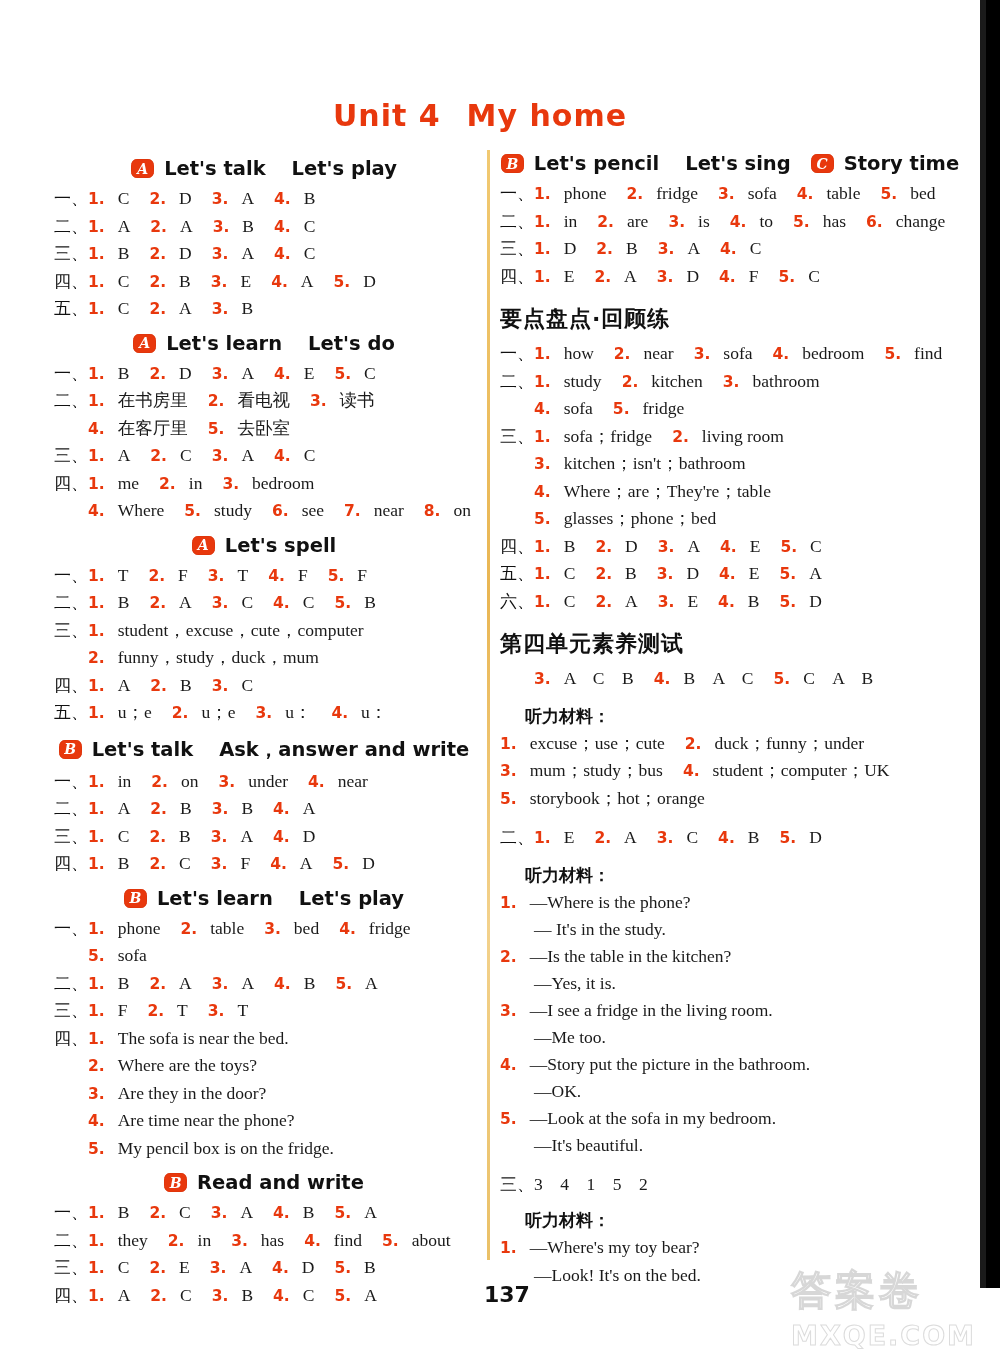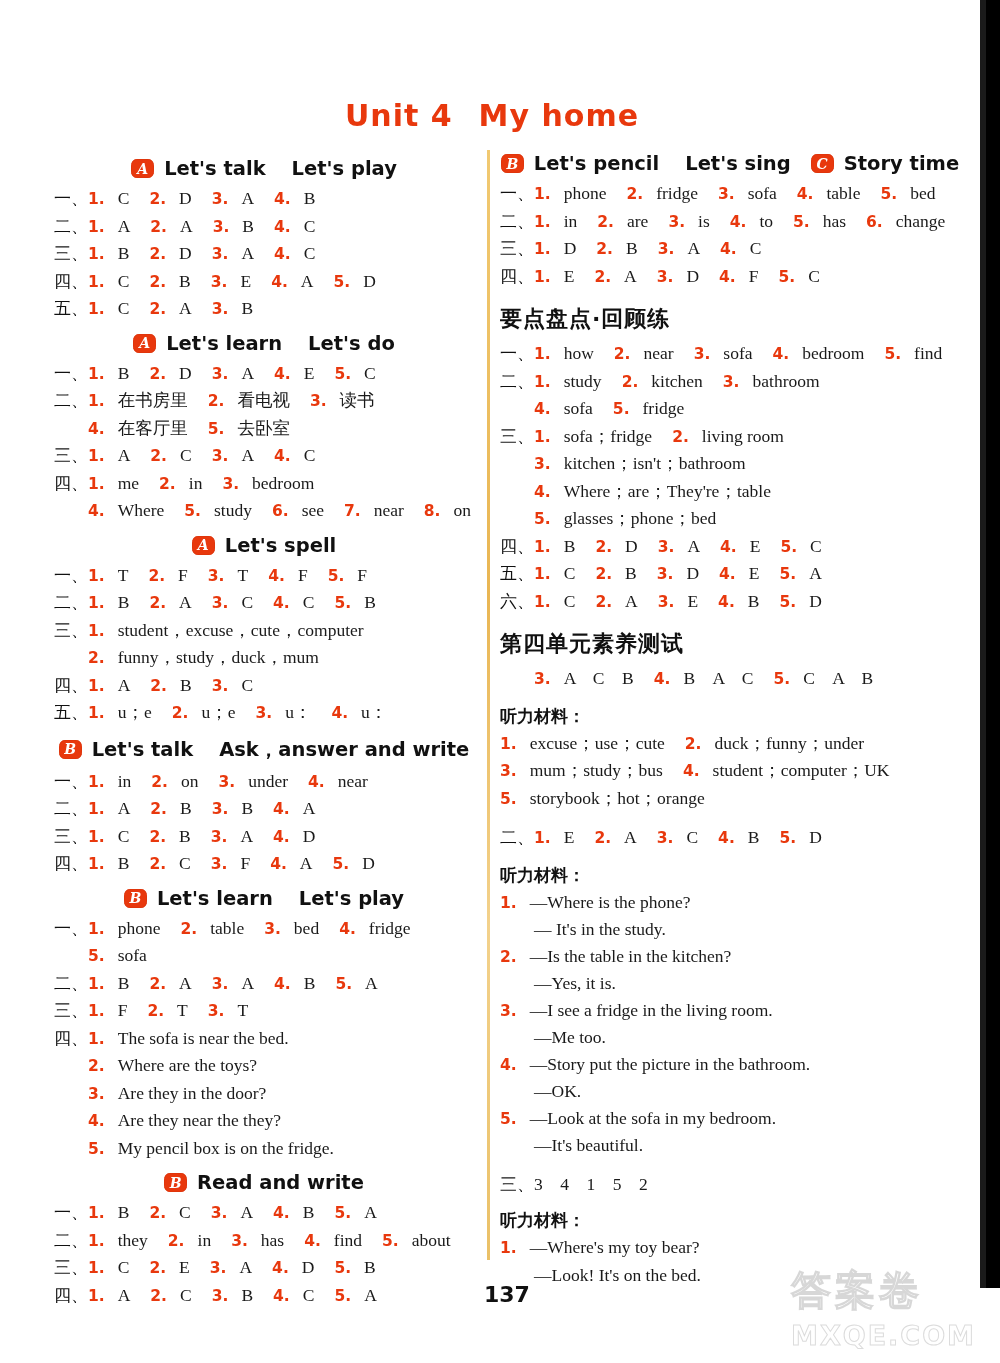--- a/index.html
+++ b/index.html
@@ -31,21 +31,20 @@
     position:absolute;left:0;top:1288px;width:1000px;height:75px;background:#ffffff;
   }
 
   
   .unit-title{
     position:absolute;left:0;top:98px;width:960px;
     text-align:center;
     font-family:"DejaVu Sans","Liberation Sans",sans-serif;
     font-weight:bold;font-size:30px;color:#e8380d;
     letter-spacing:1px;
-    padding-left:12px;
   }
   .unit-title .gap{display:inline-block;width:26px;}
 
   
   .col{position:absolute;top:148px;}
   .col-left{left:54px;width:420px;}
   .col-right{left:500px;width:460px;}
 
   
   .divider{
@@ -95,21 +94,21 @@
   .q{color:#e8380d;font-weight:bold;
      font-family:"DejaVu Sans","Liberation Sans",sans-serif;font-size:15.5px;}
   .a{color:#1a1a1a;}
   .sp-s{display:inline-block;width:13px;}
   .sp-m{display:inline-block;width:20px;}
 
   
   .tip{
     font-family:"DejaVu Sans","Liberation Sans",sans-serif;
     font-weight:bold;font-size:17px;color:#111;
-    margin-top:12px;margin-bottom:2px;
+    margin-top:12px;margin-bottom:2px;margin-left:25px;
   }
   .blank{height:12px;}
 
   
   .page-num{
     position:absolute;left:484px;top:1282px;
     font-family:"DejaVu Sans","Liberation Sans",sans-serif;
     font-weight:bold;font-size:22px;color:#111;
   }
   .watermark{
@@ -184,21 +183,21 @@
         <span class="sec-title">Let's learn</span>
         <span class="sec-title sp">Let's play</span>
       </div>
       <div class="line"><span class="cn-num">一、</span><span class="q">1.</span><span class="sp-s"></span><span class="a">phone</span><span class="sp-m"></span><span class="q">2.</span><span class="sp-s"></span><span class="a">table</span><span class="sp-m"></span><span class="q">3.</span><span class="sp-s"></span><span class="a">bed</span><span class="sp-m"></span><span class="q">4.</span><span class="sp-s"></span><span class="a">fridge</span></div>
       <div class="line indent"><span class="q">5.</span><span class="sp-s"></span><span class="a">sofa</span></div>
       <div class="line"><span class="cn-num">二、</span><span class="q">1.</span><span class="sp-s"></span><span class="a">B</span><span class="sp-m"></span><span class="q">2.</span><span class="sp-s"></span><span class="a">A</span><span class="sp-m"></span><span class="q">3.</span><span class="sp-s"></span><span class="a">A</span><span class="sp-m"></span><span class="q">4.</span><span class="sp-s"></span><span class="a">B</span><span class="sp-m"></span><span class="q">5.</span><span class="sp-s"></span><span class="a">A</span></div>
       <div class="line"><span class="cn-num">三、</span><span class="q">1.</span><span class="sp-s"></span><span class="a">F</span><span class="sp-m"></span><span class="q">2.</span><span class="sp-s"></span><span class="a">T</span><span class="sp-m"></span><span class="q">3.</span><span class="sp-s"></span><span class="a">T</span></div>
       <div class="line"><span class="cn-num">四、</span><span class="q">1.</span><span class="sp-s"></span><span class="a">The sofa is near the bed.</span></div>
       <div class="line indent"><span class="q">2.</span><span class="sp-s"></span><span class="a">Where are the toys?</span></div>
       <div class="line indent"><span class="q">3.</span><span class="sp-s"></span><span class="a">Are they in the door?</span></div>
-      <div class="line indent"><span class="q">4.</span><span class="sp-s"></span><span class="a">Are they near the they?</span></div>
+      <div class="line indent"><span class="q">4.</span><span class="sp-s"></span><span class="a">Are time near the phone?</span></div>
       <div class="line indent"><span class="q">5.</span><span class="sp-s"></span><span class="a">My pencil box is on the fridge.</span></div>
       <div class="sec-head">
         <span class="badge">B</span>
         <span class="sec-title">Read and write</span>
       </div>
       <div class="line"><span class="cn-num">一、</span><span class="q">1.</span><span class="sp-s"></span><span class="a">B</span><span class="sp-m"></span><span class="q">2.</span><span class="sp-s"></span><span class="a">C</span><span class="sp-m"></span><span class="q">3.</span><span class="sp-s"></span><span class="a">A</span><span class="sp-m"></span><span class="q">4.</span><span class="sp-s"></span><span class="a">B</span><span class="sp-m"></span><span class="q">5.</span><span class="sp-s"></span><span class="a">A</span></div>
       <div class="line"><span class="cn-num">二、</span><span class="q">1.</span><span class="sp-s"></span><span class="a">they</span><span class="sp-m"></span><span class="q">2.</span><span class="sp-s"></span><span class="a">in</span><span class="sp-m"></span><span class="q">3.</span><span class="sp-s"></span><span class="a">has</span><span class="sp-m"></span><span class="q">4.</span><span class="sp-s"></span><span class="a">find</span><span class="sp-m"></span><span class="q">5.</span><span class="sp-s"></span><span class="a">about</span></div>
       <div class="line"><span class="cn-num">三、</span><span class="q">1.</span><span class="sp-s"></span><span class="a">C</span><span class="sp-m"></span><span class="q">2.</span><span class="sp-s"></span><span class="a">E</span><span class="sp-m"></span><span class="q">3.</span><span class="sp-s"></span><span class="a">A</span><span class="sp-m"></span><span class="q">4.</span><span class="sp-s"></span><span class="a">D</span><span class="sp-m"></span><span class="q">5.</span><span class="sp-s"></span><span class="a">B</span></div>
       <div class="line"><span class="cn-num">四、</span><span class="q">1.</span><span class="sp-s"></span><span class="a">A</span><span class="sp-m"></span><span class="q">2.</span><span class="sp-s"></span><span class="a">C</span><span class="sp-m"></span><span class="q">3.</span><span class="sp-s"></span><span class="a">B</span><span class="sp-m"></span><span class="q">4.</span><span class="sp-s"></span><span class="a">C</span><span class="sp-m"></span><span class="q">5.</span><span class="sp-s"></span><span class="a">A</span></div>
     </div>

